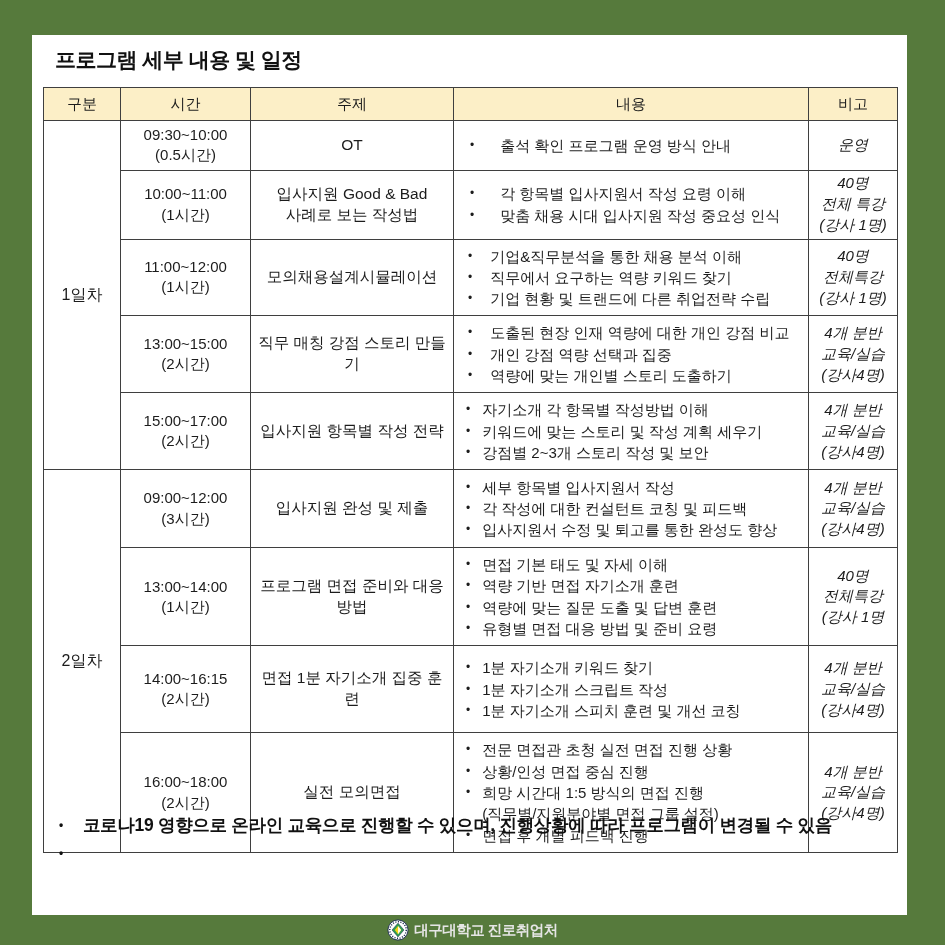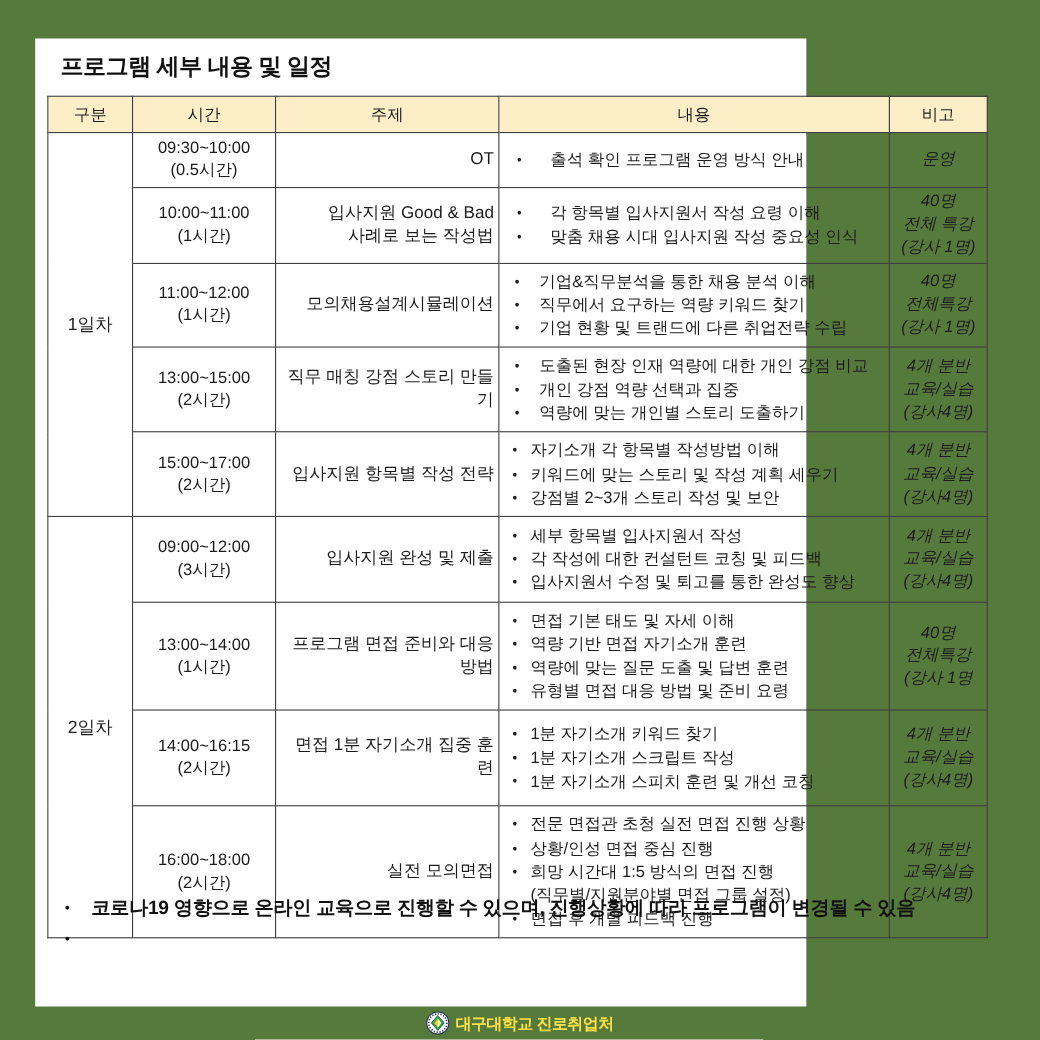--- a/index.html
+++ b/index.html
@@ -3,21 +3,21 @@
 <meta charset="utf-8">
 <style>
   html,body{margin:0;padding:0;}
   body{
     width:945px;height:945px;position:relative;overflow:hidden;
     background:#567a3c;
     font-family:"Liberation Sans", sans-serif;
     color:#1c1c1c;
   }
   .card{
-    position:absolute;left:32px;top:35px;width:701px;height:880px;
+    position:absolute;left:32px;top:35px;width:875px;height:880px;
     background:#ffffff;
   }
   .title{
     position:absolute;left:23px;top:11px;
     font-size:21px;font-weight:bold;color:#111;letter-spacing:-0.5px;
   }
   table.schedule{
     position:absolute;left:11px;top:52px;width:854px;
     border-collapse:collapse;table-layout:fixed;
   }
@@ -26,21 +26,21 @@
     vertical-align:middle;
     padding:4px 4px;
     overflow:hidden;
   }
   .schedule th{
     background:#fcefc7;
     font-size:15px;font-weight:normal;height:28px;padding:2px;
   }
   td.day{ text-align:center;font-size:16px; }
   td.time{ text-align:center;font-size:15px;line-height:1.35; }
-  td.topic{ text-align:right;font-size:15.5px;line-height:1.35; }
+  td.topic{ text-align:center;font-size:15.5px;line-height:1.35; }
   td.content{ font-size:15px;line-height:1.42;padding:6px 6px 6px 10px; }
   td.note{ text-align:center;font-size:15px;line-height:1.38;padding:2px;font-style:italic; }
   .content-line{ display:flex;align-items:flex-start; }
   .bullet{ flex:0 0 auto;font-size:12px;line-height:21px;margin:0 12px 0 2px; }
   .hidden-bullet{ visibility:hidden; }
   tbody tr:nth-child(1) .bullet,
   tbody tr:nth-child(2) .bullet{ margin-right:26px;margin-left:6px; }
   tbody tr:nth-child(3) .bullet,
   tbody tr:nth-child(4) .bullet{ margin-right:18px;margin-left:4px; }
   tbody tr:nth-child(1){height:45px;}
@@ -59,21 +59,21 @@
     display:flex;align-items:flex-start;
     font-size:17.5px;font-weight:600;color:#111;
     line-height:28px;white-space:pre-wrap;letter-spacing:-0.3px;
   }
   .fbullet{ flex:0 0 auto;font-size:12px;line-height:28px;margin:0 20px 0 4px;}
   .footer{
     position:absolute;left:0;bottom:0;width:945px;height:30px;
     display:flex;align-items:center;justify-content:center;gap:5px;
   }
   .footer-label{
-    font-size:14.5px;font-weight:bold;color:#fde047;letter-spacing:-0.5px;
+    font-size:14.5px;font-weight:bold;color:#e5e5e5;letter-spacing:-0.5px;
   }
   .seal{ width:22px;height:22px;display:block; }
 </style>
 </head>
 <body>
 
 <div class="card">
   <div class="title">프로그램 세부 내용 및 일정</div>
 
   <table class="schedule">

